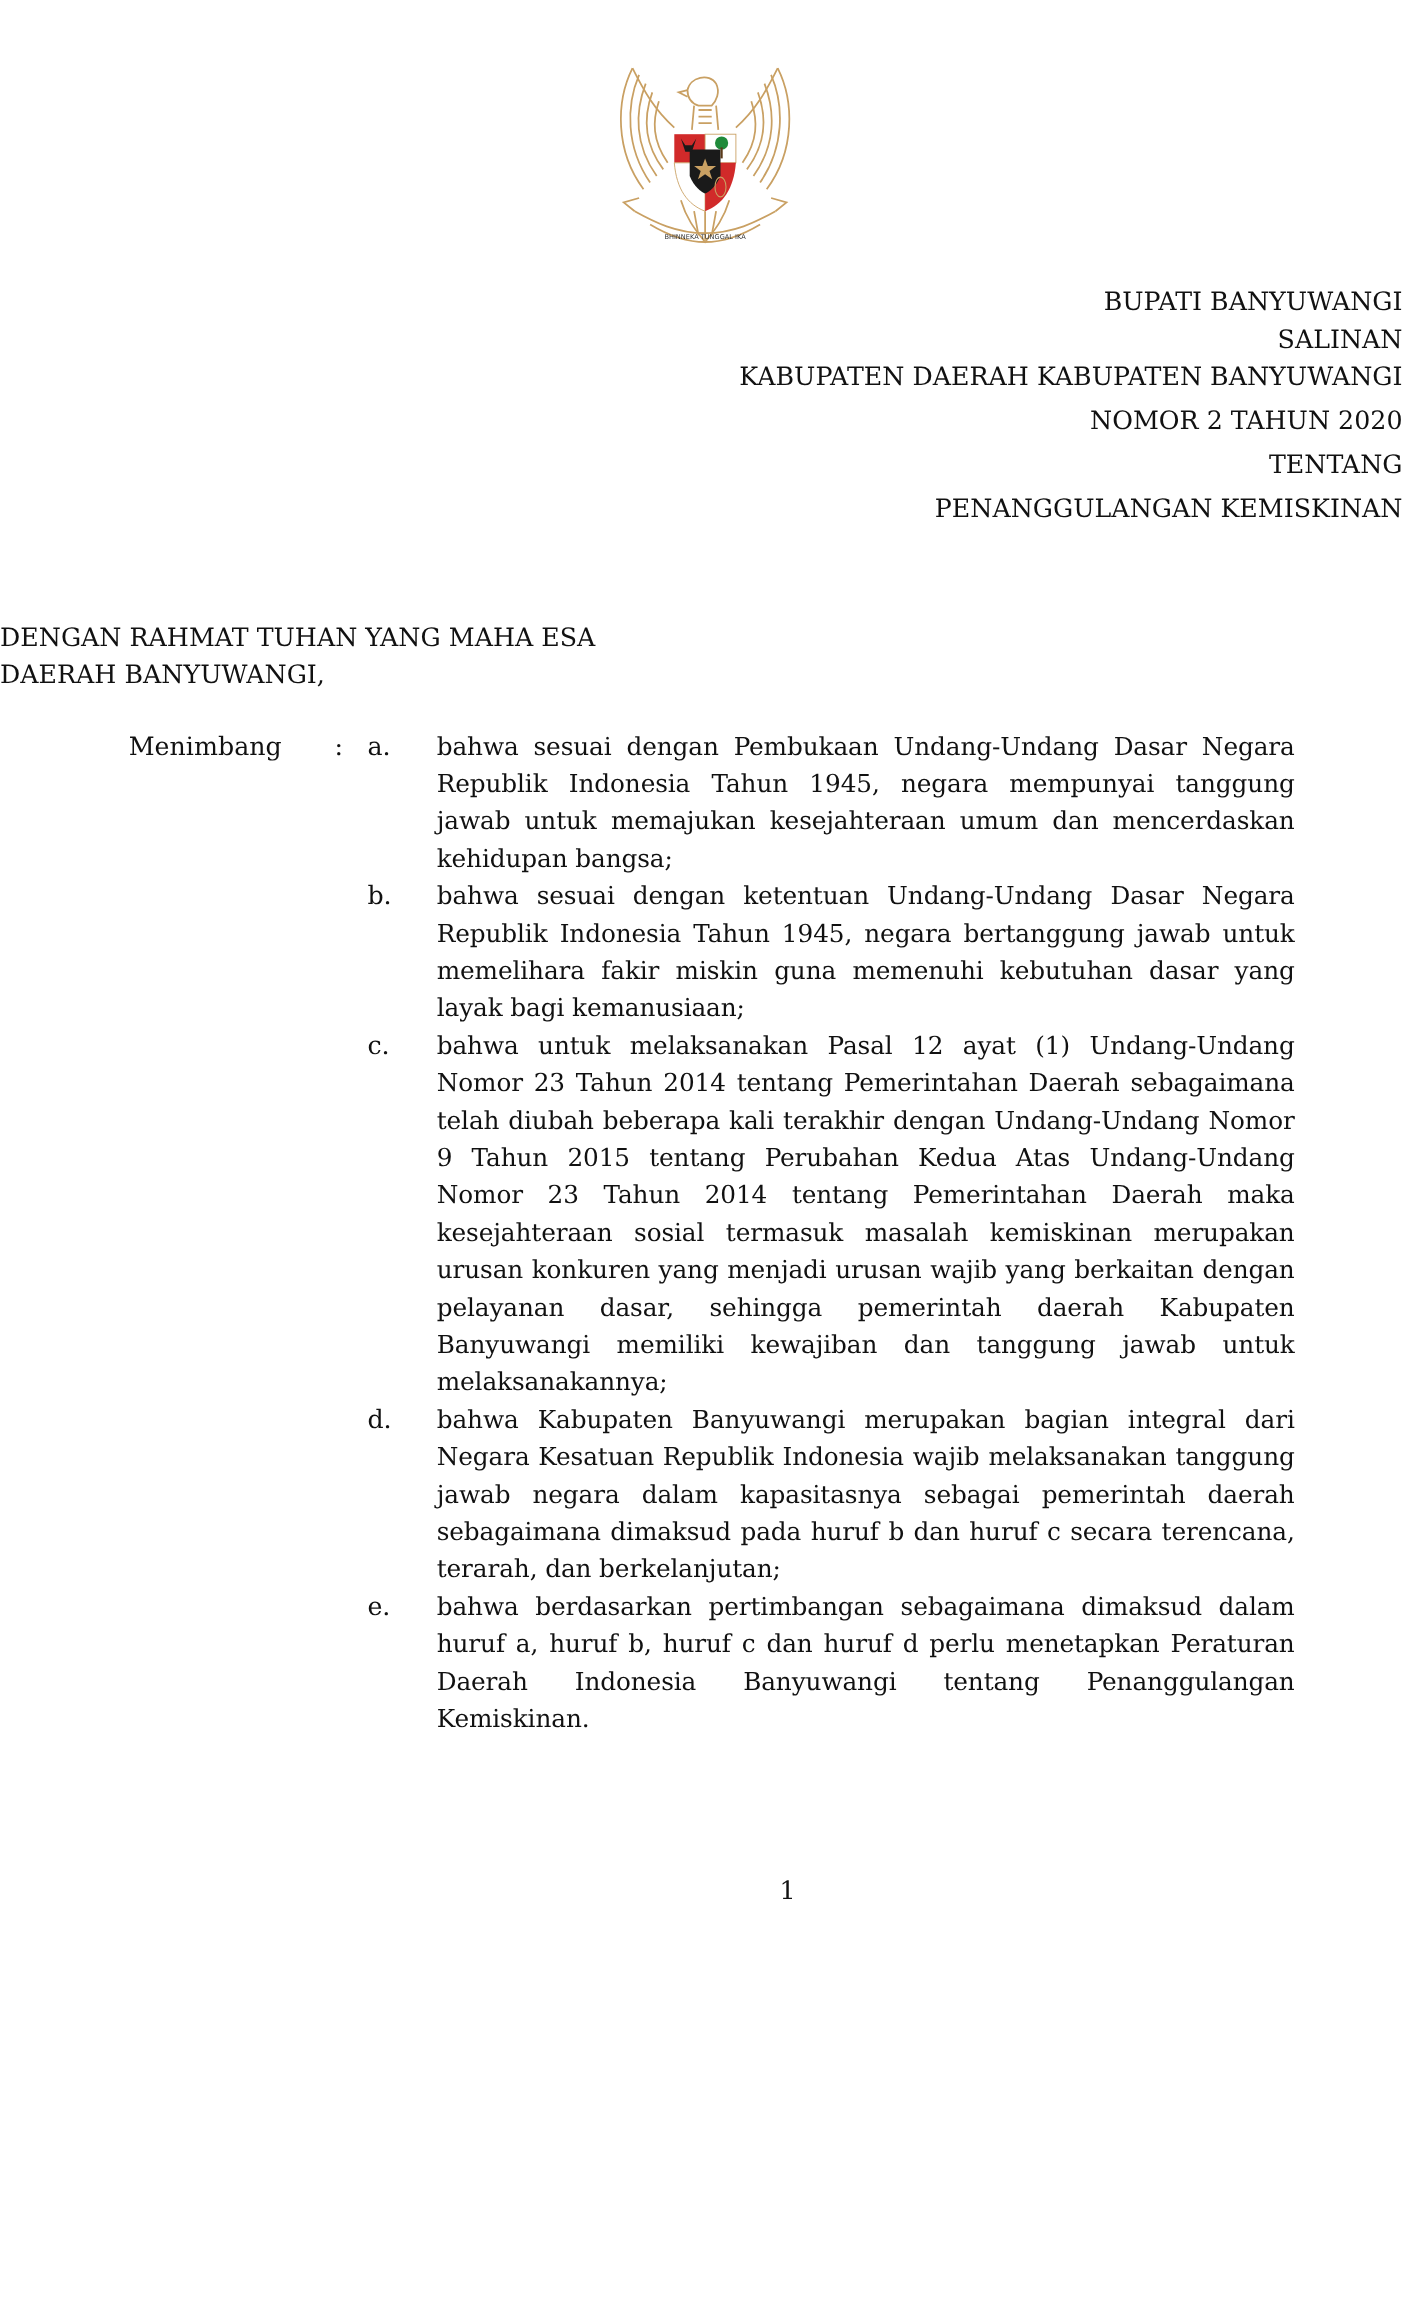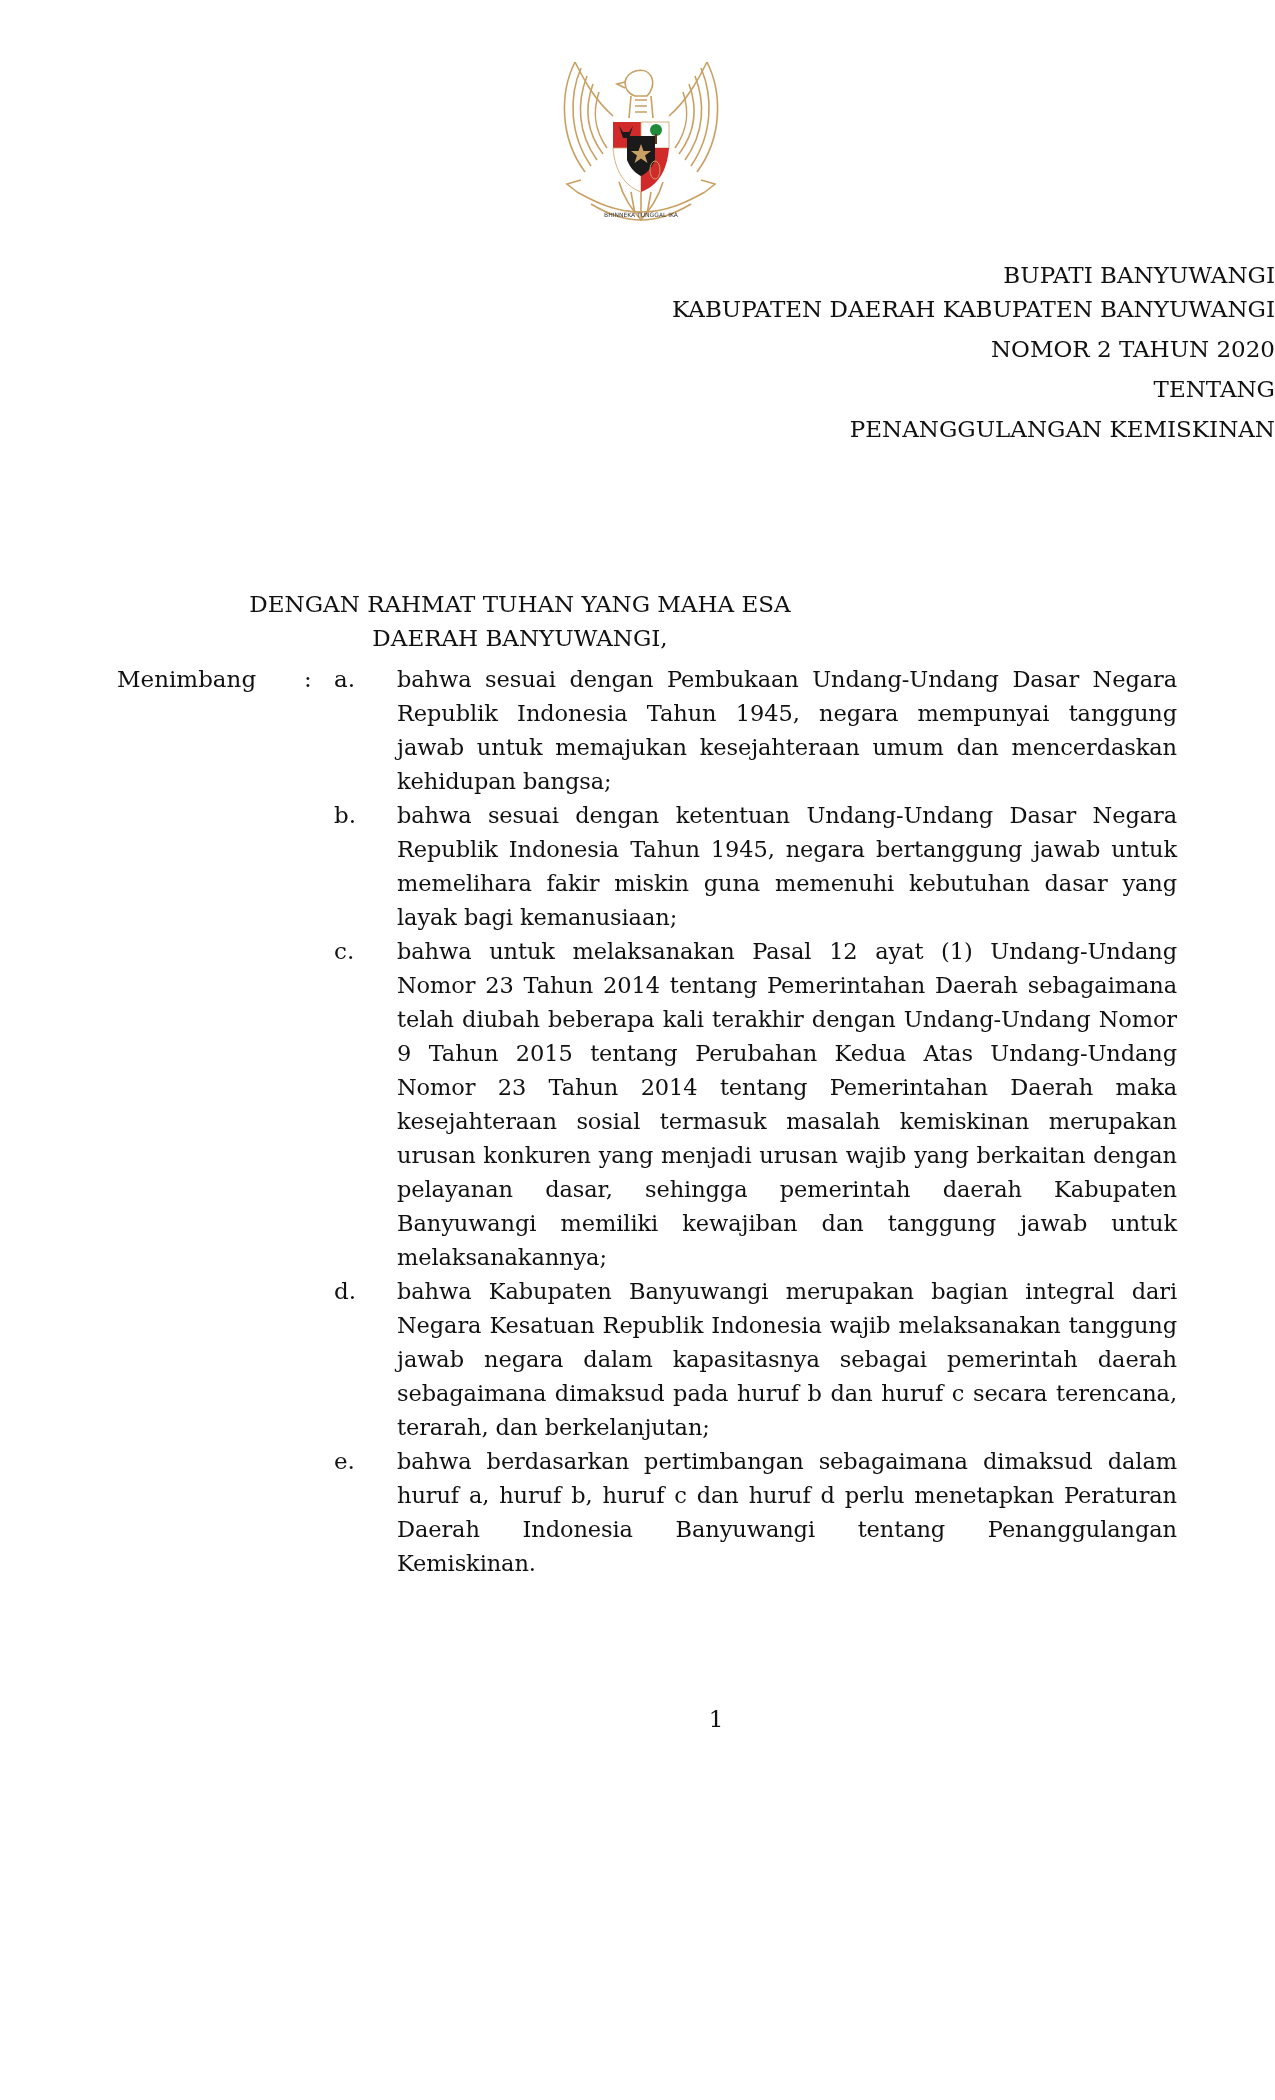--- a/index.html
+++ b/index.html
@@ -6,21 +6,21 @@
     body {
       width: 1275px; height: 2100px; position: relative; overflow: hidden;
       font-family: "DejaVu Serif", "Liberation Serif", serif;
       color: #111111;
     }
     .emblem { position: absolute; left: 555px; top: 52px; width: 172px; height: 186px; }
     .heading { position: absolute; left: 0; width: 1275px; text-align: center; font-size: 23px; line-height: 34px; }
     .heading div { white-space: nowrap; text-align: right; }
     .h-block1 { top: 258px; }
     .h-line-gap { margin-top: 6px; }
-    .basmalah { position: absolute; left: 0; width: 1040px; top: 563px; text-align: center; font-size: 23px; line-height: 34px; margin-top: 24px; }
+    .basmalah { position: absolute; left: 0; width: 1040px; top: 563px; text-align: left; font-size: 23px; line-height: 34px; }
 
     .consid { position: absolute; left: 117px; top: 662px; width: 1060px; font-size: 23px; line-height: 34px; }
     .consid .label { position: absolute; left: 0; top: 0; }
     .consid .colon { position: absolute; left: 187px; top: 0; }
     .items { position: absolute; left: 217px; top: 0; width: 843px; }
     .item { position: relative; padding-left: 63px; }
     .item .letter { position: absolute; left: 0; top: 0; }
     .item .text { text-align: justify; text-align-last: left; width: 780px; font-size: 22.5px; letter-spacing: -0.1px; }
 
     .page-number { position: absolute; left: 0; width: 1275px; top: 1706px; text-align: center; font-size: 23px; margin-left: 280px; width: 440px; left: 496px; margin-left: 0; }
@@ -71,20 +71,21 @@
       <rect x="100" y="82" width="2" height="10" fill="#5a3a1a"></rect>
       <path d="M64 74 L 68 80 L 74 80 L 78 74 L 74 86 L 68 86 Z" fill="#1a1a1a"></path>
       <ellipse cx="100" cy="118" rx="5" ry="9" fill="none" stroke="#c9a063" stroke-width="1"></ellipse>
     </g>
     <text x="86" y="165" text-anchor="middle" font-family="DejaVu Sans, sans-serif" font-size="6" fill="#333">BHINNEKA TUNGGAL IKA</text>
   </svg>
 </div>
 
 <div class="heading h-block1">
   <div>BUPATI BANYUWANGI</div>
+  <div>SALINAN</div>
   <div>KABUPATEN DAERAH KABUPATEN BANYUWANGI</div>
   <div class="h-line-gap">NOMOR 2 TAHUN 2020</div>
   <div class="h-line-gap">TENTANG</div>
   <div class="h-line-gap">PENANGGULANGAN KEMISKINAN</div>
 </div>
 
 <div class="basmalah">
   <div>DENGAN RAHMAT TUHAN YANG MAHA ESA</div>
   <div>DAERAH BANYUWANGI,</div>
 </div>

